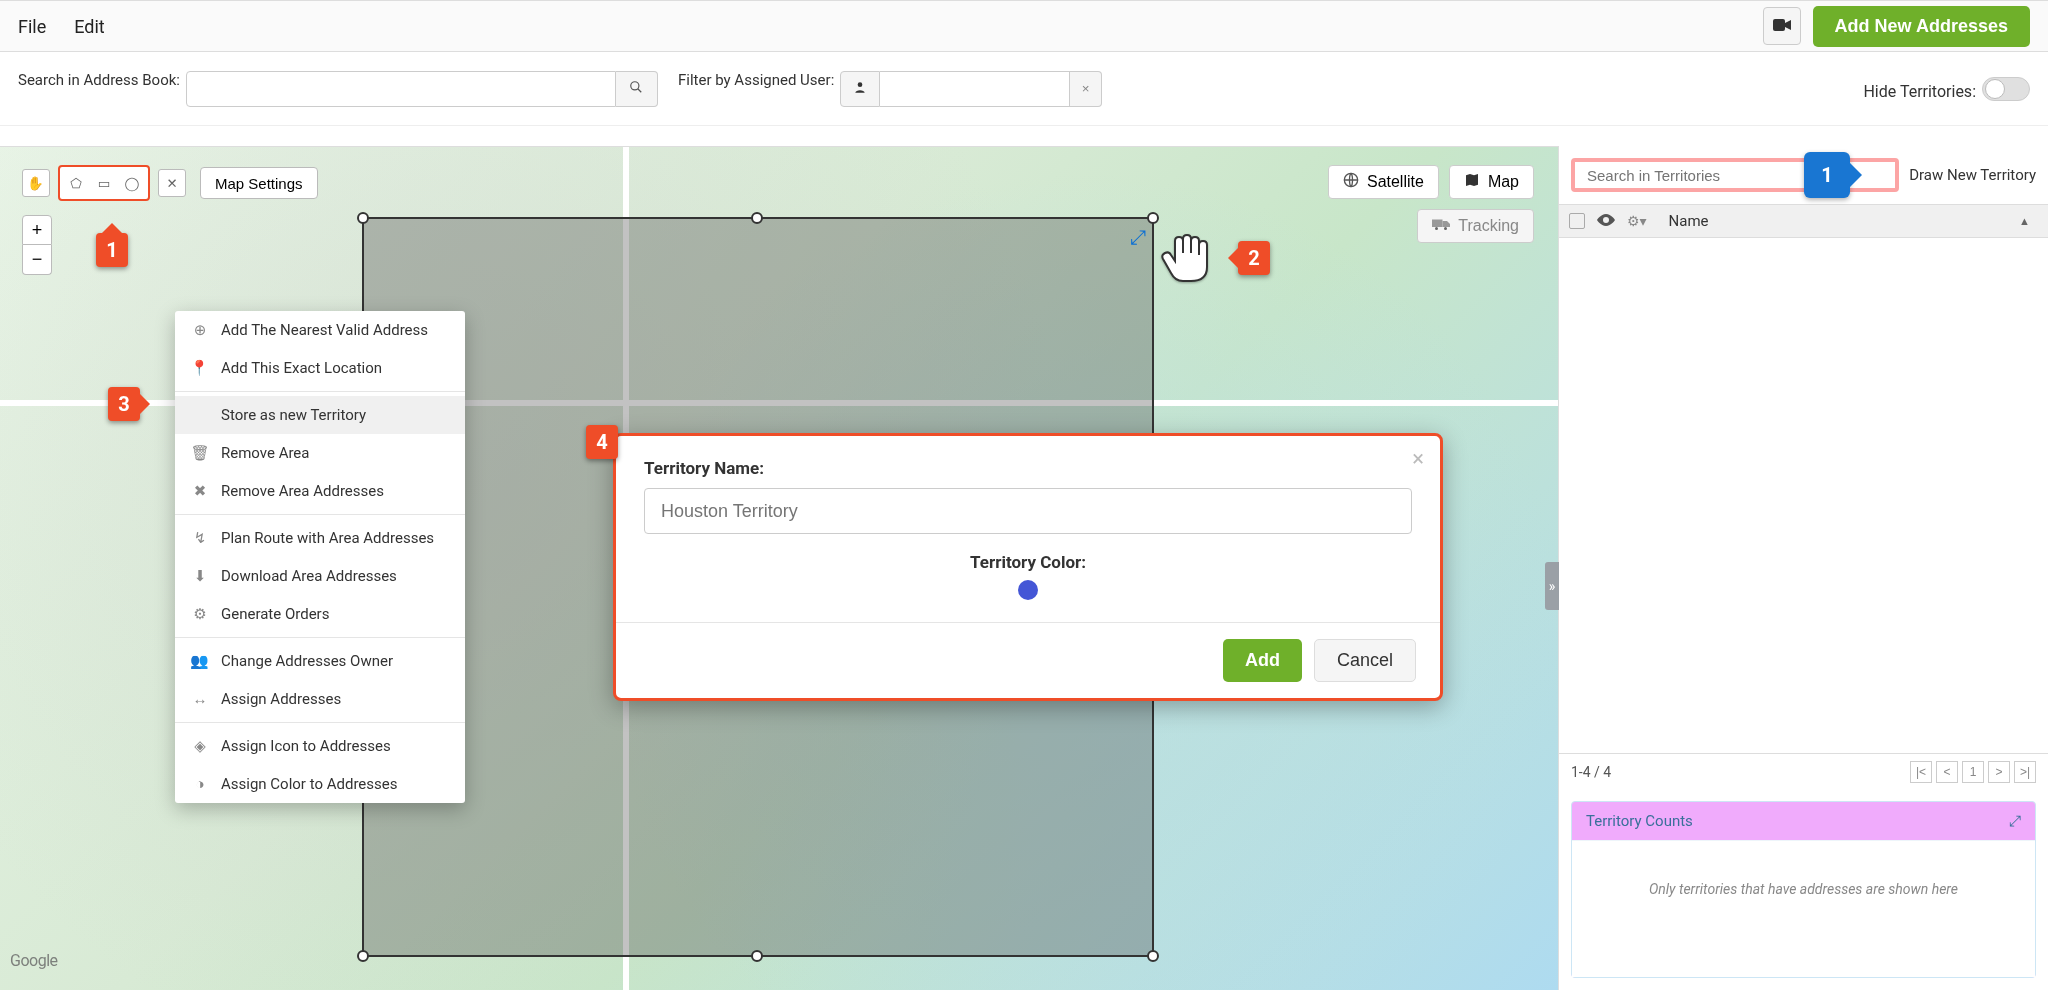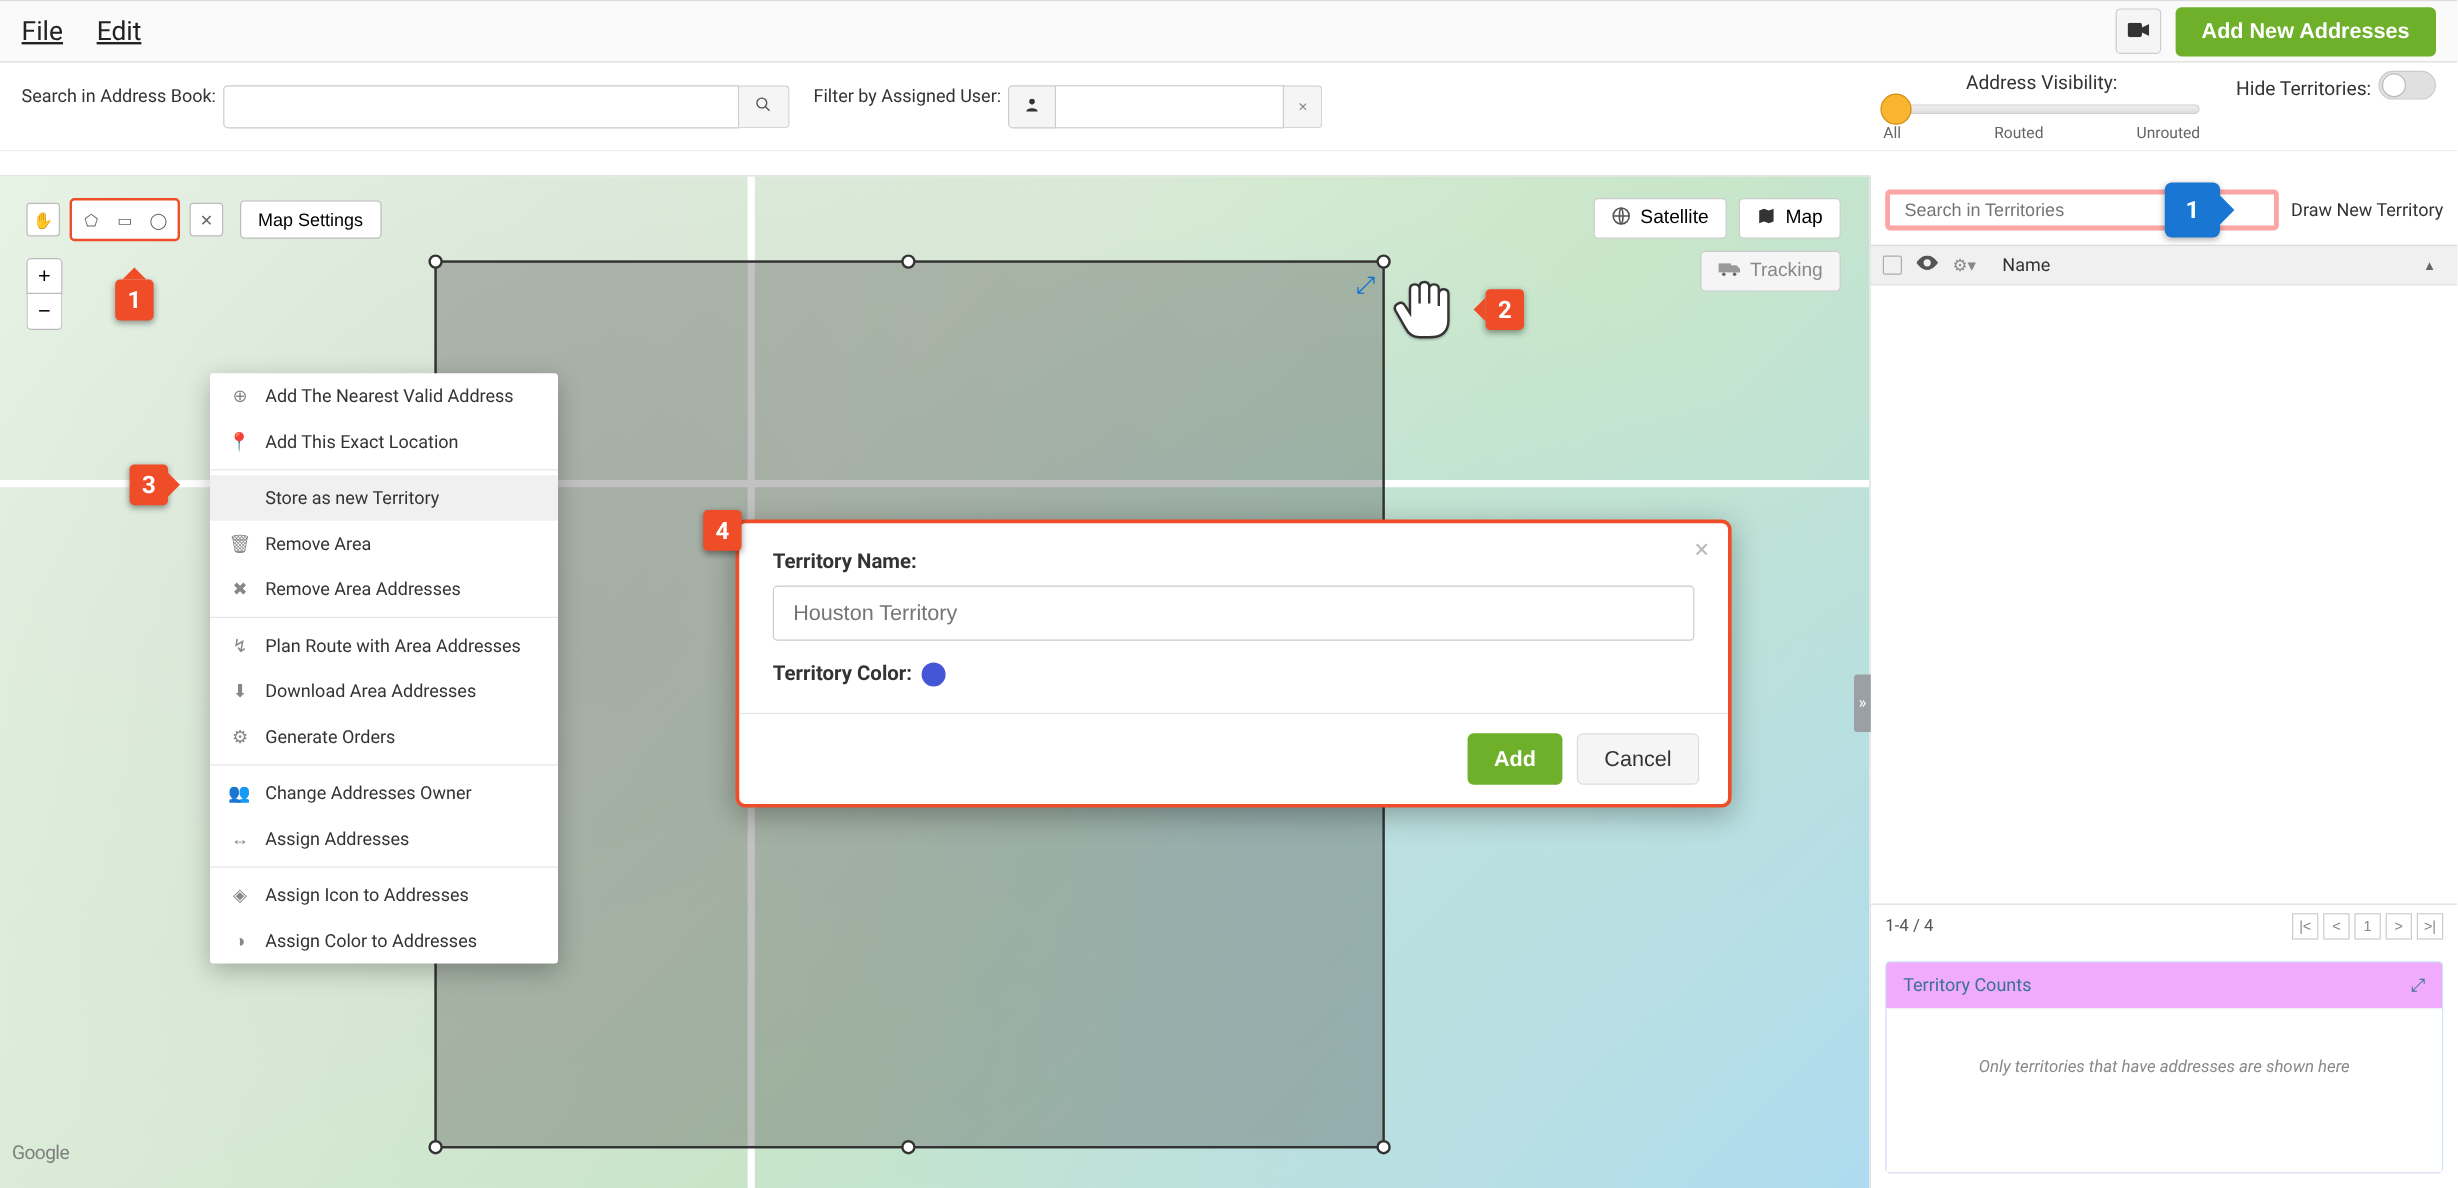--- a/index.html
+++ b/index.html
@@ -2,21 +2,21 @@
 <html><head>
 <meta charset="utf-8">
 <style>
 * { box-sizing: border-box; margin: 0; padding: 0; }
 body { font-family: -apple-system, "Segoe UI", Roboto, Arial, sans-serif; font-size: 14px; color: #333; background: #fff; overflow: hidden; }
 .app { width: 2048px; height: 990px; position: relative; }
 
 
 .menubar { height: 52px; border-top: 1px solid #ddd; border-bottom: 1px solid #ddd; display: flex; align-items: center; padding: 0 18px; background: #fafafa; }
 .menubar-left { display: flex; gap: 28px; }
-.menubar-item { font-size: 22px; color: #222; cursor: pointer; text-decoration: underline; }
+.menubar-item { font-size: 18px; color: #222; cursor: pointer; }
 .menubar-right { margin-left: auto; display: flex; gap: 12px; align-items: center; }
 .video-btn { width: 38px; height: 38px; border: 1px solid #ccc; border-radius: 4px; background: #f5f5f5; display: flex; align-items: center; justify-content: center; cursor: pointer; }
 .add-new { background: #6fb02a; color: #fff; font-weight: 600; font-size: 18px; padding: 10px 22px; border-radius: 5px; border: none; cursor: pointer; }
 
 
 .secondbar { height: 74px; display: flex; align-items: center; padding: 0 18px; gap: 20px; border-bottom: 1px solid #eee; }
 .field-group { display: flex; flex-direction: row; gap: 6px; }
 .field-label { font-size: 15px; color: #333; }
 .search-row { display: flex; }
 .search-input { width: 430px; height: 36px; border: 1px solid #ccc; border-radius: 4px 0 0 4px; padding: 0 10px; font-size: 15px; }
@@ -85,21 +85,21 @@
 .ctx-item.highlight { background:#f0f0f0;}
 .ctx-sep { height:1px; background:#e5e5e5; margin:4px 0;}
 .ctx-icon { width:18px; color:#888; display:flex; justify-content:center;}
 
 
 .modal { position:absolute; top:286px; left:613px; width:830px; background:#fff; border:3px solid #ef4d28; border-radius:8px; box-shadow:0 6px 24px rgba(0,0,0,0.3); z-index:20;}
 .modal-body { padding:22px 28px; }
 .modal-close { position:absolute; top:10px; right:16px; color:#bbb; font-size:22px; cursor:pointer; }
 .modal-label { font-weight:700; font-size:17px; margin-bottom:10px; display:block;}
 .modal-input { width:100%; height:46px; border:1px solid #ccc; border-radius:4px; padding:0 16px; font-size:18px; color:#888;}
-.modal-color-row { margin-top:18px; display:flex; align-items:flex-end; gap:8px;}
+.modal-color-row { margin-top:18px; display:flex; align-items:center; gap:8px;flex-direction:column;}
 .color-swatch { width:20px; height:20px; background:#4456d6; border-radius:50%; cursor:pointer;}
 .modal-footer { border-top:1px solid #e5e5e5; padding:16px 24px; display:flex; justify-content:flex-end; gap:12px;}
 .btn-add { background:#6fb02a; color:#fff; font-weight:600; font-size:18px; padding:10px 22px; border:none; border-radius:5px; cursor:pointer;}
 .btn-cancel { background:#f5f5f5; border:1px solid #ddd; color:#333; font-size:18px; padding:10px 22px; border-radius:5px; cursor:pointer;}
 
 
 .callout { position:absolute; background:#ef4d28; color:#fff; font-weight:700; font-size:20px; width:32px; height:34px; display:flex; align-items:center; justify-content:center; border-radius:4px; box-shadow:0 2px 5px rgba(0,0,0,0.4); z-index:25;}
 .callout::after { content:""; position:absolute; }
 .callout.arrow-up::after { bottom:100%; left:50%; margin-left:-10px; border:10px solid transparent; border-bottom-color:#ef4d28; }
 .callout.arrow-left::after { right:100%; top:50%; margin-top:-10px; border:10px solid transparent; border-right-color:#ef4d28; }
@@ -178,32 +178,20 @@
           <span><svg class="icon-sm" viewBox="0 0 24 24" fill="#333">
                 <circle cx="12" cy="8" r="4"></circle>
                 <path d="M4 22 C4 16 20 16 20 22 Z"></path>
               </svg></span>
         </button>
         <input class="filter-input" style="">
         <button class="clear-btn">×</button>
       </div>
     </div>
     <div class="secondbar-right">
-      <div class="vis-block">
-        <span class="vis-label">Address Visibility:</span>
-        <div class="vis-slider">
-          <div class="vis-track"></div>
-          <div class="vis-knob"></div>
-        </div>
-        <div class="vis-ticks">
-          <span>All</span>
-          <span>Routed</span>
-          <span>Unrouted</span>
-        </div>
-      </div>
       <div class="hide-block">
         <span class="hide-label">Hide Territories:</span>
         <div class="toggle">
           <div class="toggle-knob"></div>
         </div>
       </div>
     </div>
   </div>
 
   <div class="main">

